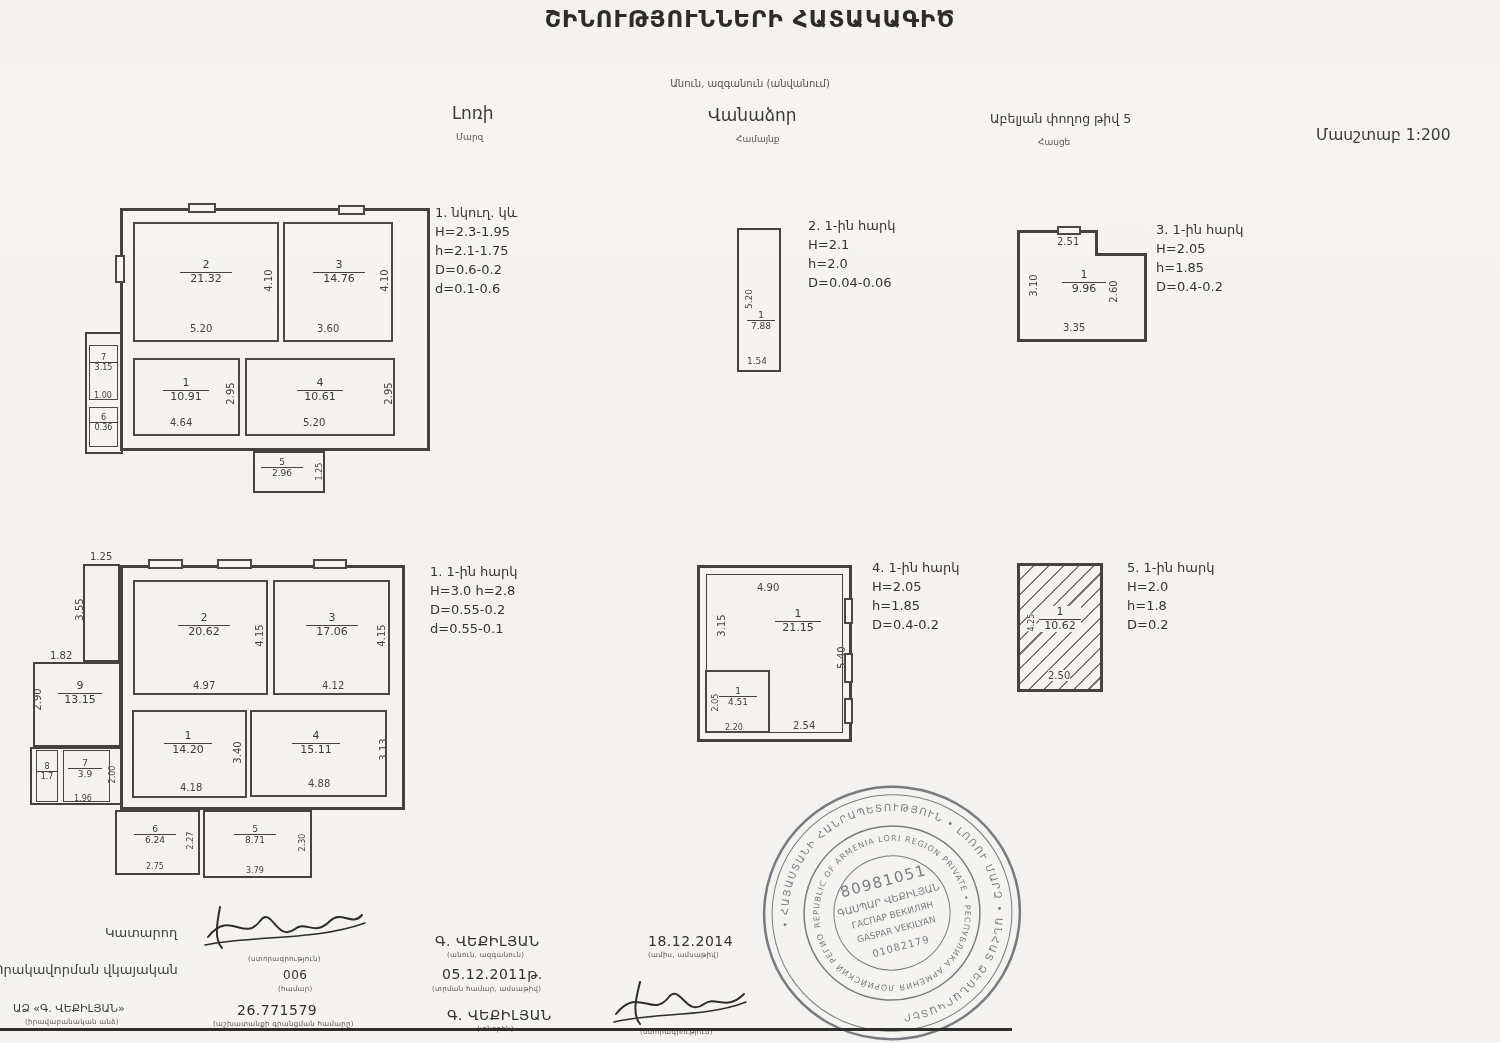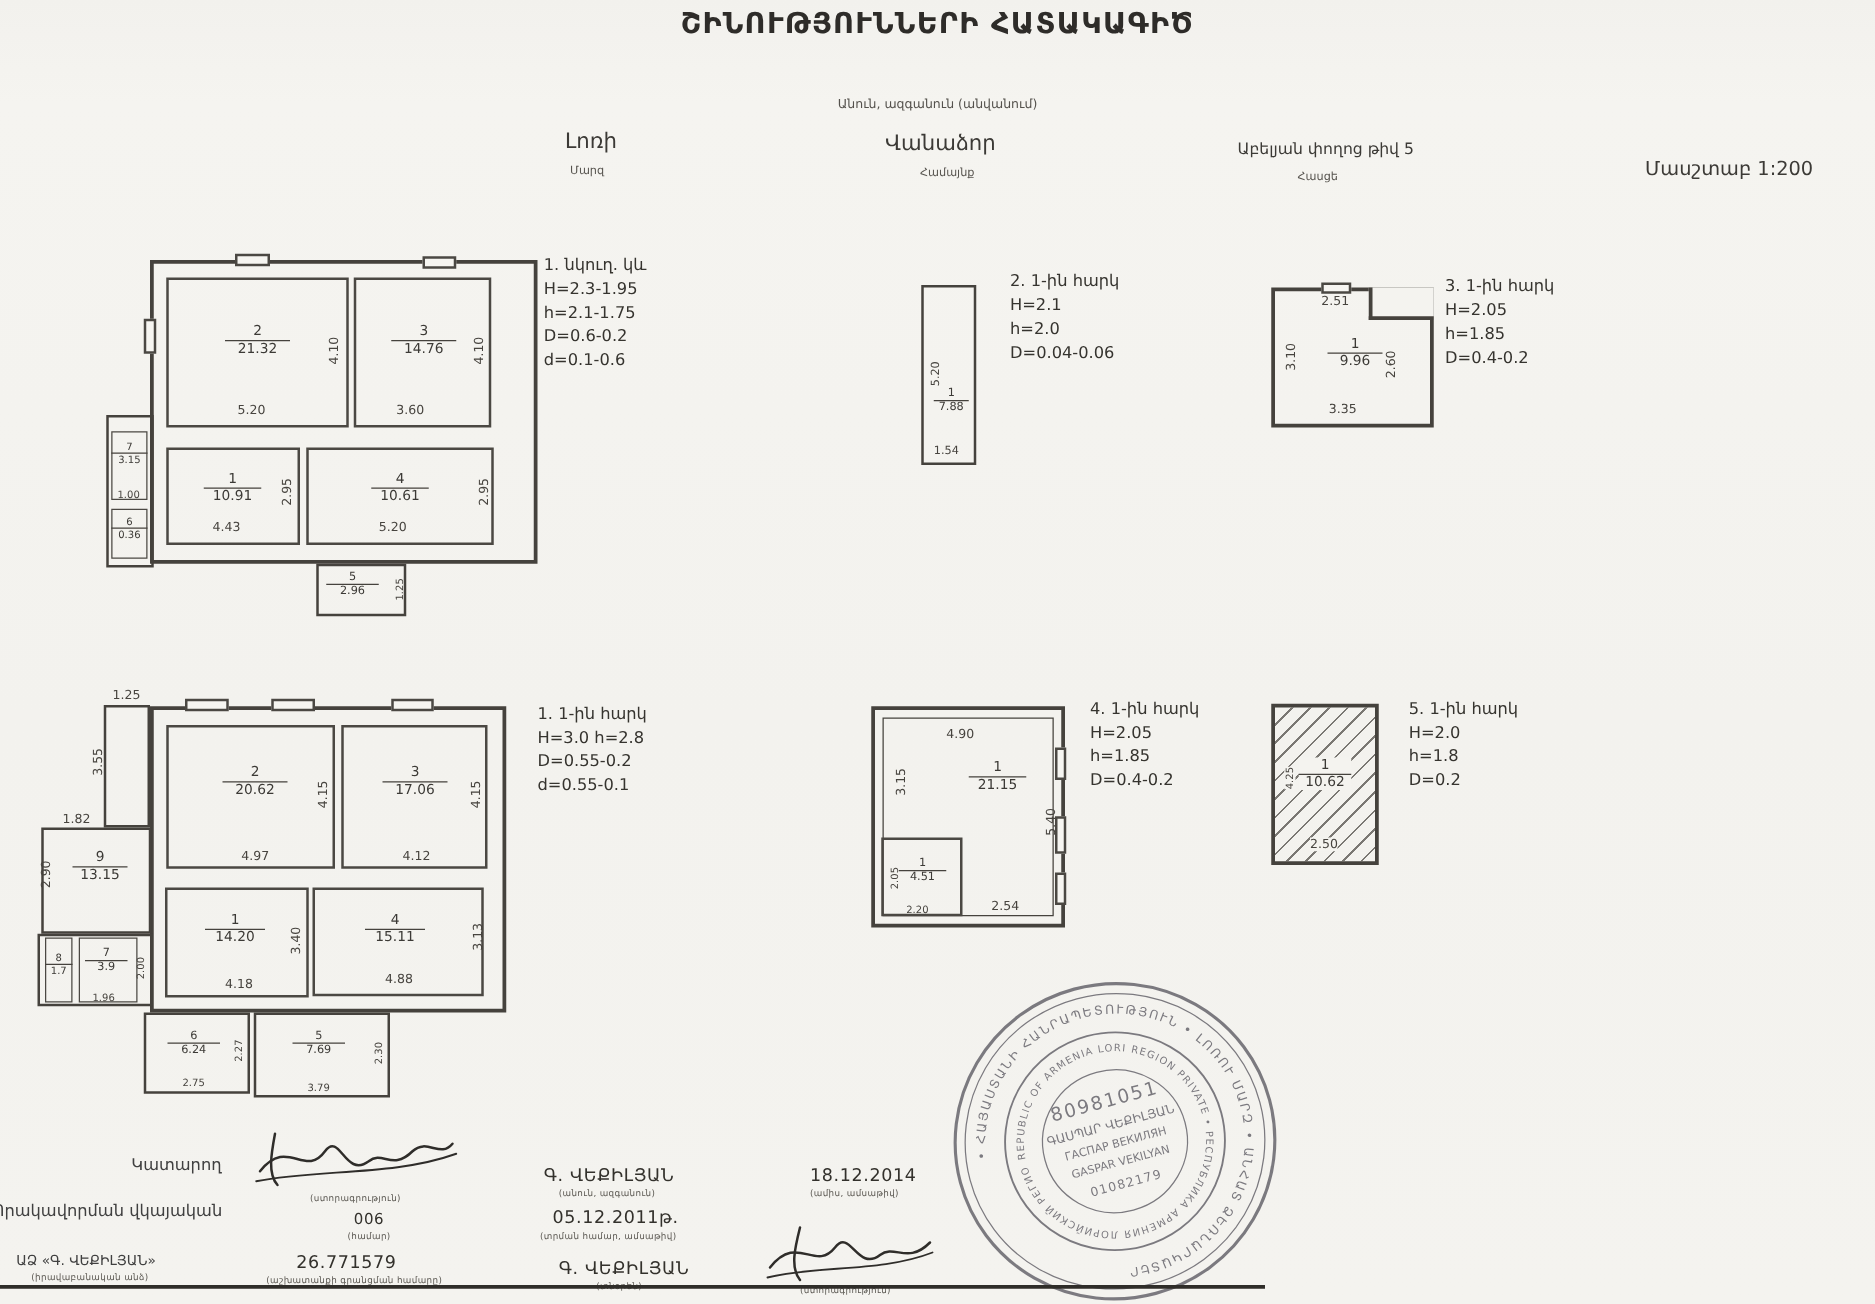--- a/index.html
+++ b/index.html
@@ -73,21 +73,21 @@
     <span class="rarea">14.76</span>
   </div>
   <span class="dim" style="left:232px;top:128px">3.60</span>
   <span class="dim v" style="left:288px;top:80px">4.10</span>
 
   <div class="room" style="left:48px;top:163px;width:107px;height:78px"></div>
   <div class="rlabel" style="left:78px;top:182px;width:46px">
     <span class="rnum">1</span>
     <span class="rarea">10.91</span>
   </div>
-  <span class="dim" style="left:85px;top:222px">4.43</span>
+  <span class="dim" style="left:85px;top:222px">4.64</span>
   <span class="dim v" style="left:134px;top:193px">2.95</span>
 
   <div class="room" style="left:160px;top:163px;width:150px;height:78px"></div>
   <div class="rlabel" style="left:212px;top:182px;width:46px">
     <span class="rnum">4</span>
     <span class="rarea">10.61</span>
   </div>
   <span class="dim" style="left:218px;top:222px">5.20</span>
   <span class="dim v" style="left:292px;top:193px">2.95</span>
 
@@ -224,21 +224,21 @@
   <div class="rlabel md" style="left:104px;top:272px;width:42px">
     <span class="rnum">6</span>
     <span class="rarea">6.24</span>
   </div>
   <span class="dim v s" style="left:152px;top:284px">2.27</span>
   <span class="dim s" style="left:116px;top:310px">2.75</span>
 
   <div class="outer thin" style="left:173px;top:258px;width:109px;height:68px;border-width:2.5px"></div>
   <div class="rlabel md" style="left:204px;top:272px;width:42px">
     <span class="rnum">5</span>
-    <span class="rarea">7.69</span>
+    <span class="rarea">8.71</span>
   </div>
   <span class="dim v s" style="left:264px;top:286px">2.30</span>
   <span class="dim s" style="left:216px;top:314px">3.79</span>
 </div>
 <div class="note" style="left:430px;top:562px">
   <div>1. 1-ին հարկ</div>
   <div>H=3.0 h=2.8</div>
   <div>D=0.55-0.2</div>
   <div>d=0.55-0.1</div>
 </div>

